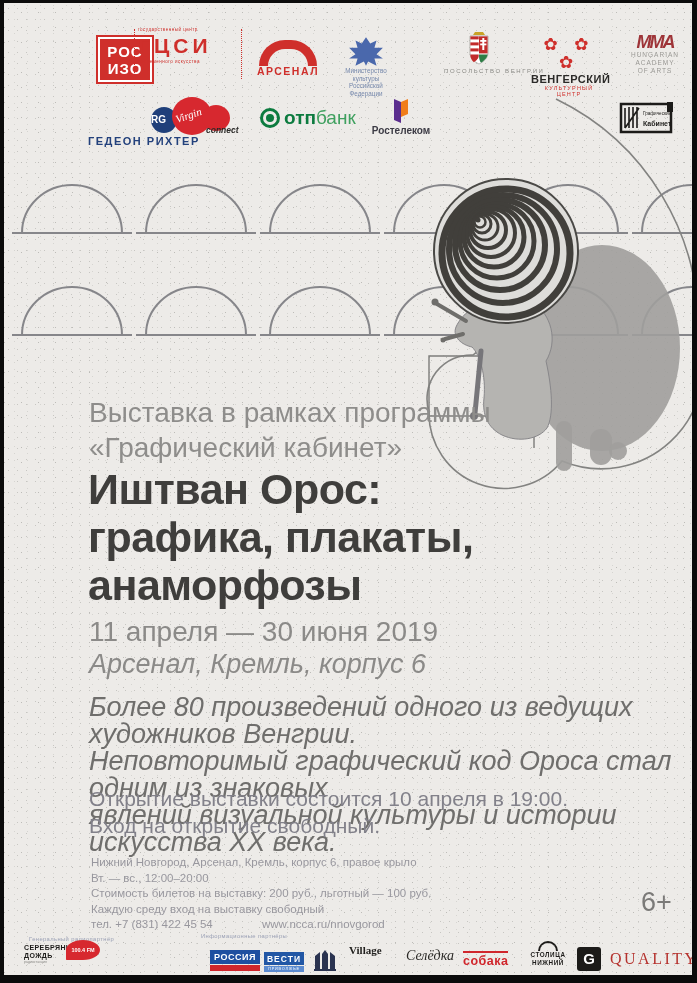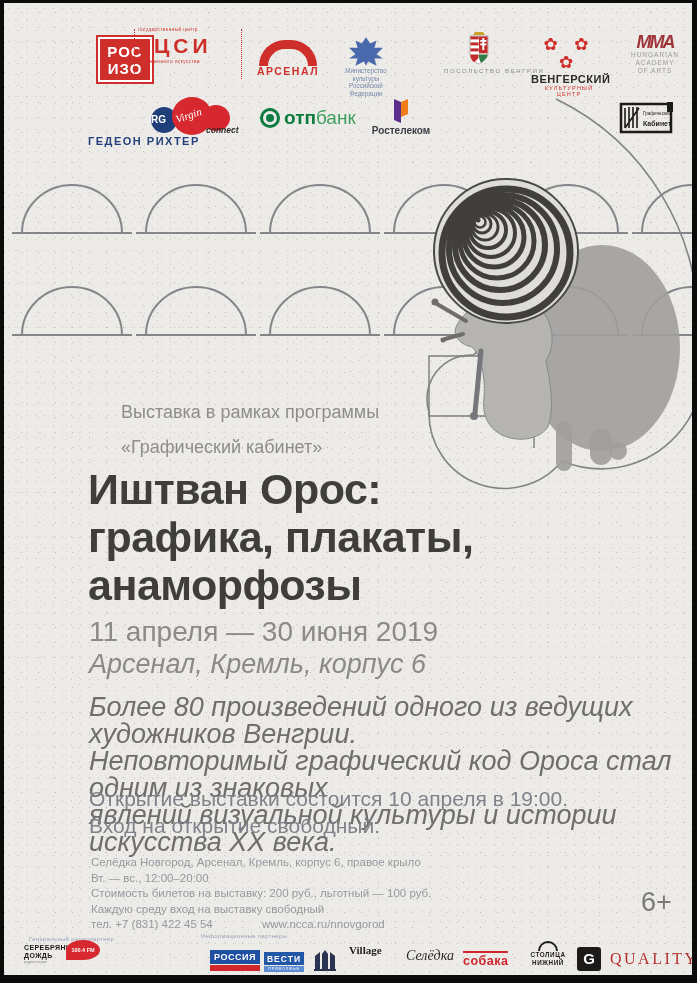--- a/index.html
+++ b/index.html
@@ -14,21 +14,21 @@
       radial-gradient(#d6d5d1 0.5px, transparent 0.6px),
       radial-gradient(#bdbcb8 0.5px, transparent 0.6px);
     background-size:9px 11px, 13px 7px, 17px 15px;
     background-position:0 0, 4px 6px, 9px 2px;
     font-family:"Liberation Sans", sans-serif;
     color:#403f3d;
   }
   .abs{position:absolute;}
   svg{display:block;}
   
-  .program{left:85px;top:392px;font-size:18px;line-height:35px;color:#8e8d8b;z-index:4;margin-left:32px;}
+  .program{left:85px;top:392px;font-size:28px;line-height:35px;color:#8e8d8b;z-index:4;}
   .title{left:84px;top:462px;font-size:43px;line-height:48px;font-weight:bold;color:#3f3e3c;letter-spacing:-0.5px;z-index:4;}
   .dates{left:85px;top:613px;font-size:28px;color:#8b8a88;z-index:4;}
   .venue{left:85px;top:646px;font-size:27px;font-style:italic;color:#8b8a88;z-index:4;}
   .desc{left:85px;top:691px;font-size:27px;line-height:27px;font-style:italic;color:#6f6e6c;z-index:4;}
   .open{left:85px;top:782px;font-size:21px;line-height:27px;color:#82818a;z-index:4;}
   .info{left:87px;top:852px;font-size:11.5px;line-height:15.5px;color:#98979e;z-index:4;}
   .info .site{margin-left:46px;}
   .age{left:637px;top:884px;font-size:27px;color:#7b7a78;z-index:4;}
   
   .lg{z-index:5;}
@@ -254,21 +254,21 @@
     <div>Неповторимый графический код Ороса стал одним из знаковых</div>
     <div>явлений визуальной культуры и истории искусства XX века.</div>
   </div>
 
   <div class="abs open">
     <div>Открытие выставки состоится 10 апреля в 19:00.</div>
     <div>Вход на открытие свободный.</div>
   </div>
 
   <div class="abs info">
-    <div>Селёдка Новгород, Арсенал, Кремль, корпус 6, правое крыло</div>
+    <div>Нижний Новгород, Арсенал, Кремль, корпус 6, правое крыло</div>
     <div>Вт. — вс., 12:00–20:00</div>
     <div>Стоимость билетов на выставку: 200 руб., льготный — 100 руб.</div>
     <div>Каждую среду вход на выставку свободный</div>
     <div>
       <span>тел. +7 (831) 422 45 54</span>
       <span class="site">www.ncca.ru/nnovgorod</span>
     </div>
   </div>
 
   <div class="abs age">6+</div>

